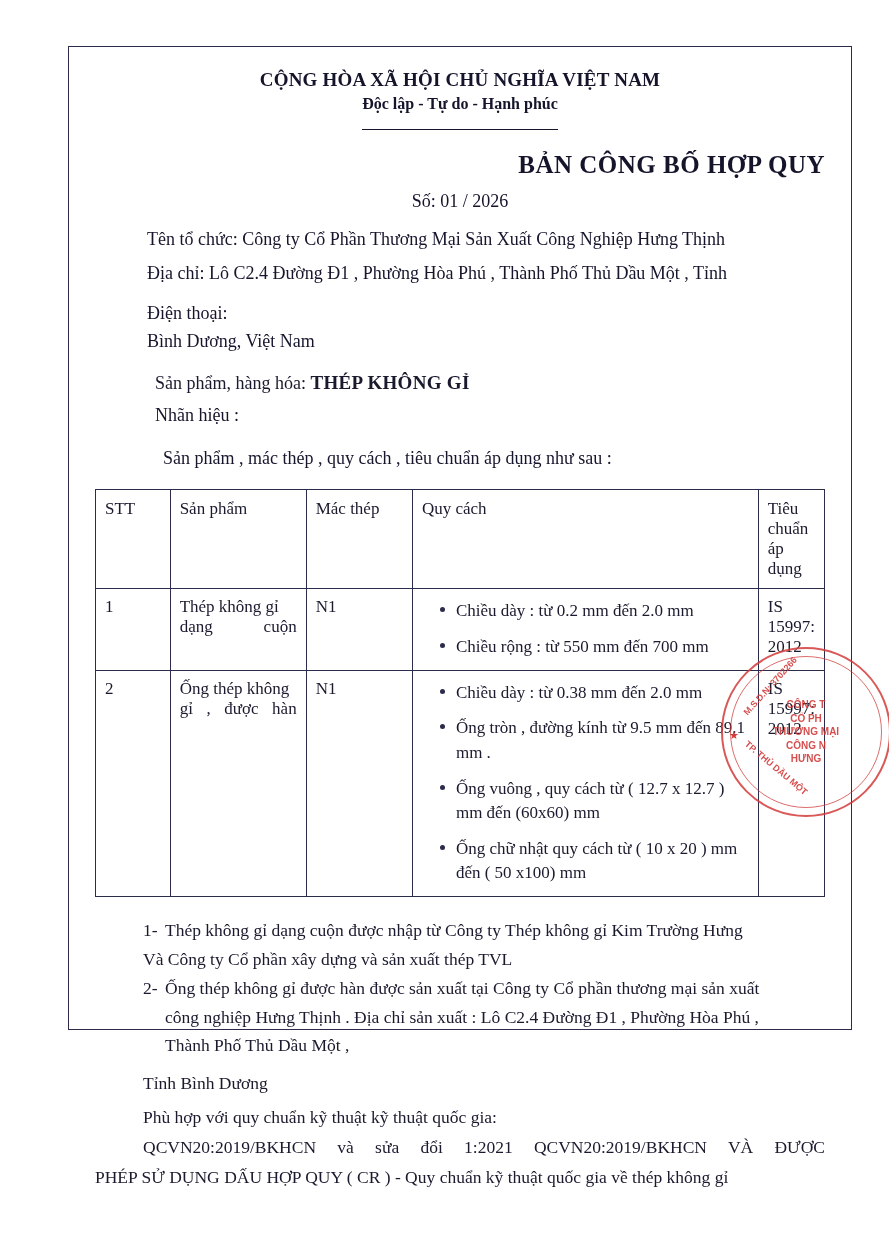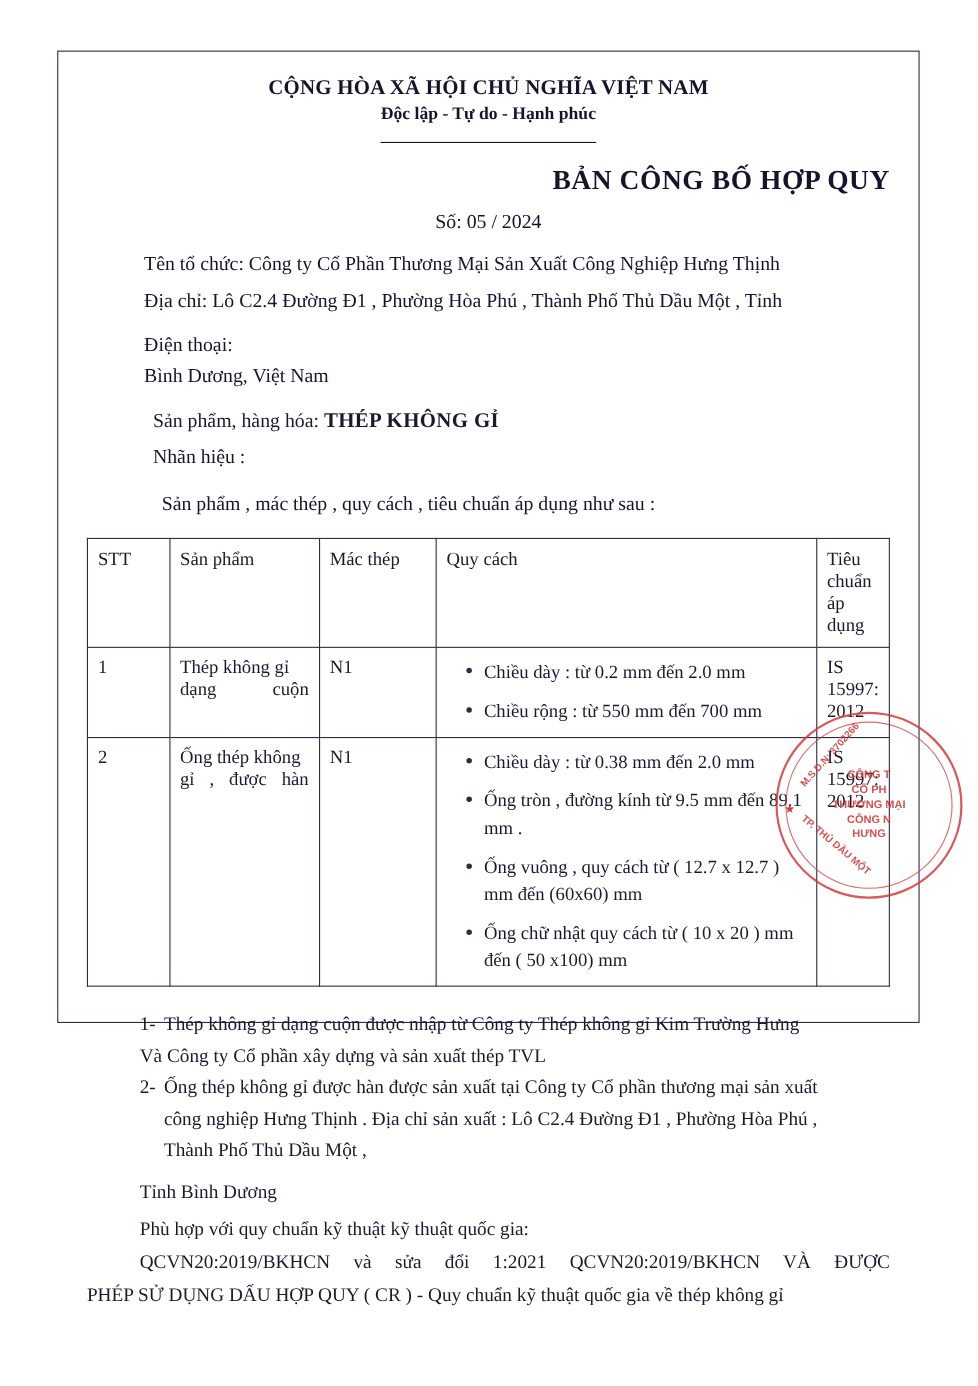--- a/index.html
+++ b/index.html
@@ -10,24 +10,24 @@
   body {
     width: 889px;
     height: 1260px;
     font-family: "Liberation Serif", serif;
     color: #1a1a2e;
     position: relative;
     overflow: hidden;
   }
   .page {
     position: absolute;
-    left: 52px;
+    left: 68px;
     top: 46px;
     width: 784px;
-    height: 884px;
+    height: 984px;
     border: 1px solid #2b2b4a;
     box-sizing: border-box;
     background: #fff;
   }
   .inner {
     padding: 22px 26px 10px 26px;
     box-sizing: border-box;
     height: 100%;
     position: relative;
   }
@@ -218,21 +218,21 @@
 </head>
 <body>
 
 <div class="page">
   <div class="inner">
 
     <div class="ttl-1">CỘNG HÒA XÃ HỘI CHỦ NGHĨA VIỆT NAM</div>
     <div class="ttl-2"><span>Độc lập - Tự do - Hạnh phúc</span></div>
 
     <div class="ttl-3">BẢN CÔNG BỐ HỢP QUY</div>
-    <div class="ttl-4">Số: 05 / 2024</div>
+    <div class="ttl-4">Số: 01 / 2026</div>
 
     <div class="para indent-1">Tên tổ chức: Công ty Cổ Phần Thương Mại Sản Xuất Công Nghiệp Hưng Thịnh</div>
     <div class="para indent-1" style="margin-top:6px">Địa chỉ: Lô C2.4 Đường Đ1 , Phường Hòa Phú , Thành Phố Thủ Dầu Một , Tỉnh</div>
     <div class="para indent-1" style="margin-top:12px">Điện thoại:</div>
     <div class="para indent-1" style="margin-top:0">Bình Dương, Việt Nam</div>
 
     <div class="prod-line">
       <span>Sản phẩm, hàng hóa:</span>
       <span class="big">THÉP KHÔNG GỈ</span>
     </div>

